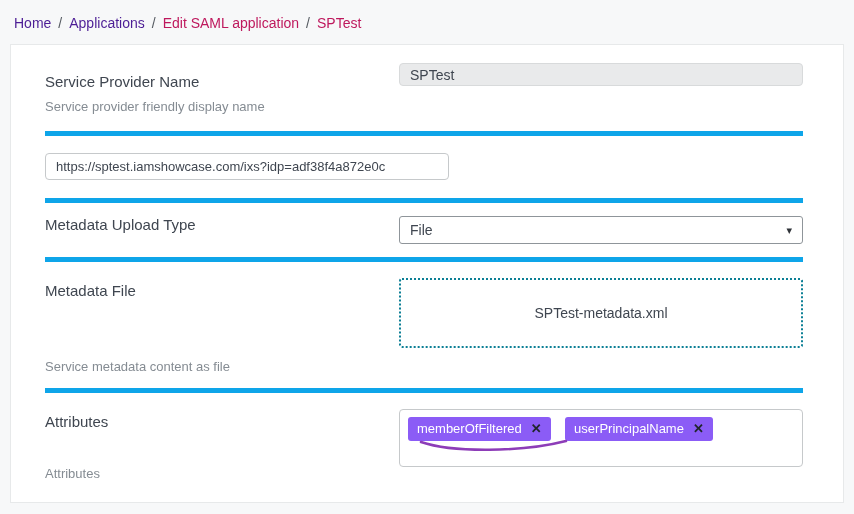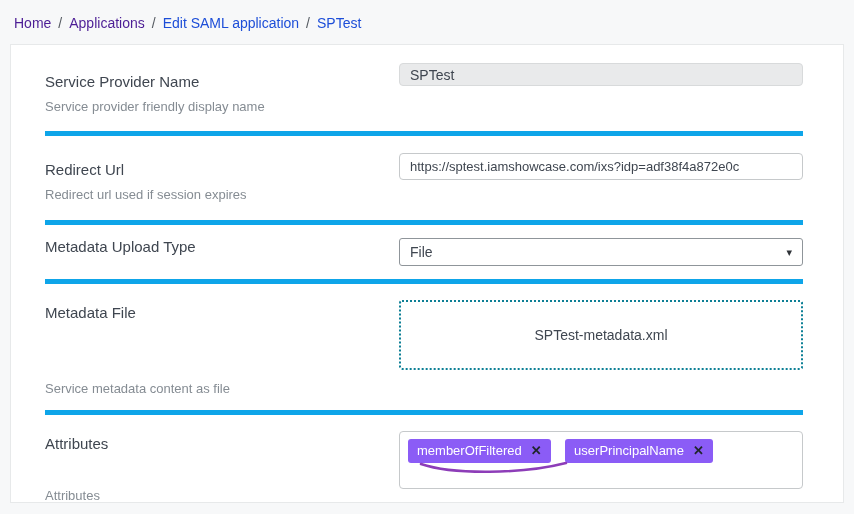--- a/index.html
+++ b/index.html
@@ -16,21 +16,21 @@
     padding:15px 14px 13px 14px;
     font-size:14px;
     white-space:nowrap;
   }
   .breadcrumb a {
     color:#4c1d95;
     text-decoration:none;
     cursor:pointer;
   }
   .crumb-sep { color:#555a61; margin:0 7px; }
-  .crumb-static { color:#1d4ed8; }
+  .crumb-static { color:#be185d; }
 
   
   .card {
     margin:0 10px;
     height:459px;
     background:#ffffff;
     border:1px solid #e7e9ea;
     padding:0 40px 0 34px;
   }
   .row {
@@ -164,24 +164,20 @@
     <div class="row-left">
       <div class="field-label">Service Provider Name</div>
       <div class="field-sublabel">Service provider friendly display name</div>
     </div>
     <div class="row-right">
       <input class="input-readonly" type="text" value="SPTest" style="">
     </div>
   </div>
 
   <div class="row row-redirect">
-    <div class="row-left">
-      <div class="field-label">Redirect Url</div>
-      <div class="field-sublabel">Redirect url used if session expires</div>
-    </div>
     <div class="row-right">
       <input class="input-text" type="text" value="https://sptest.iamshowcase.com/ixs?idp=adf38f4a872e0c" style="">
     </div>
   </div>
 
   <div class="row row-uploadtype">
     <div class="row-left">
       <div class="field-label">Metadata Upload Type</div>
     </div>
     <div class="row-right">

